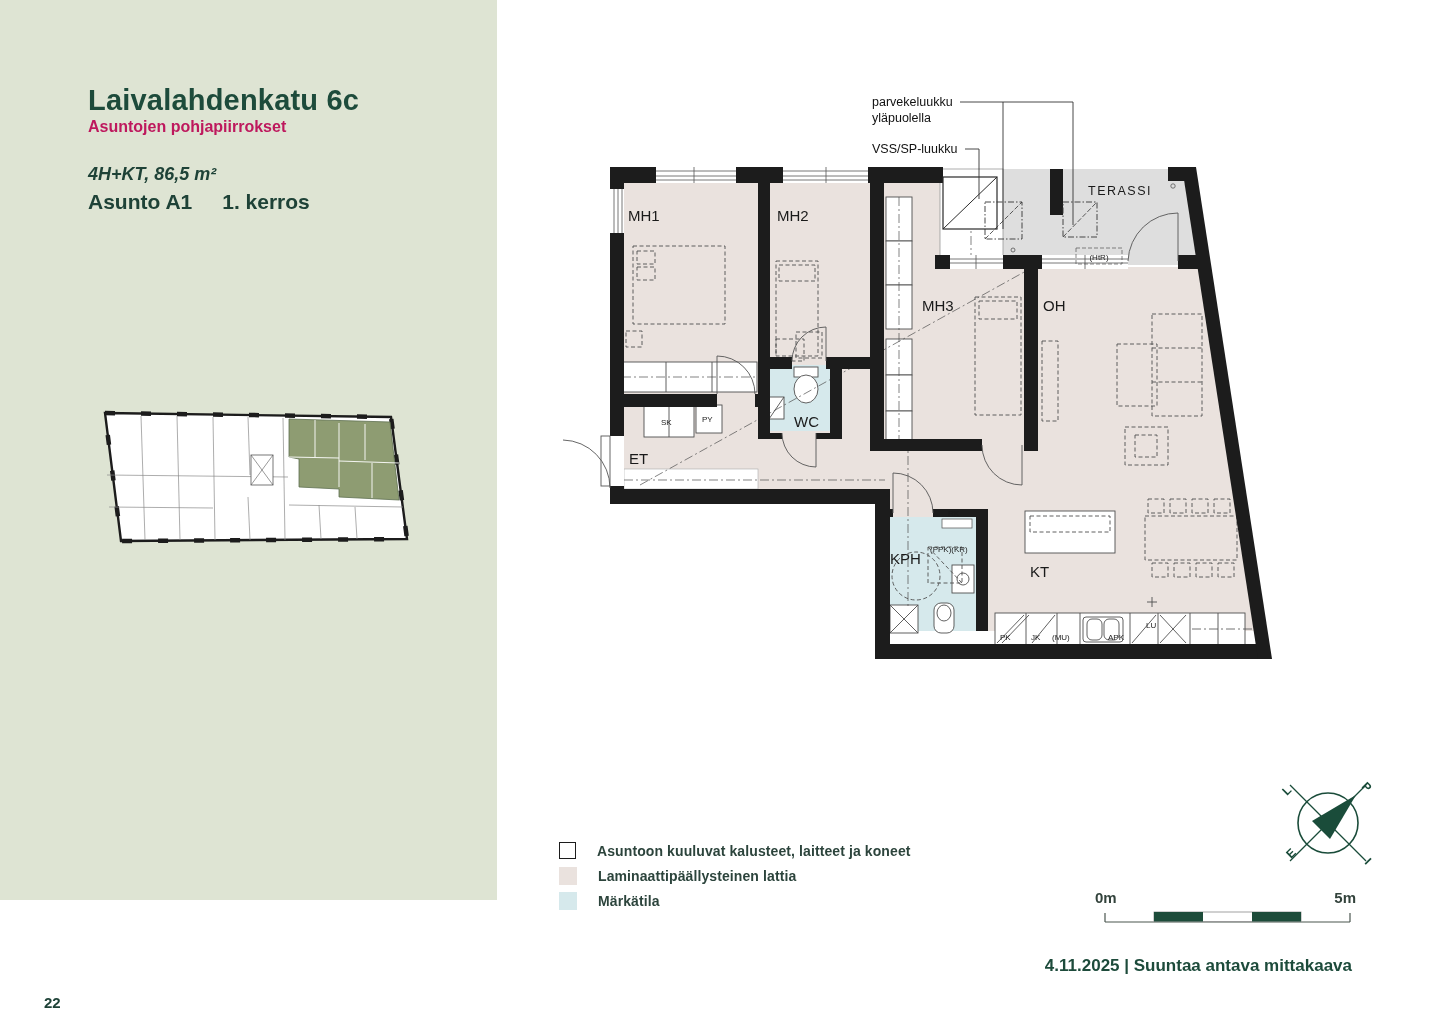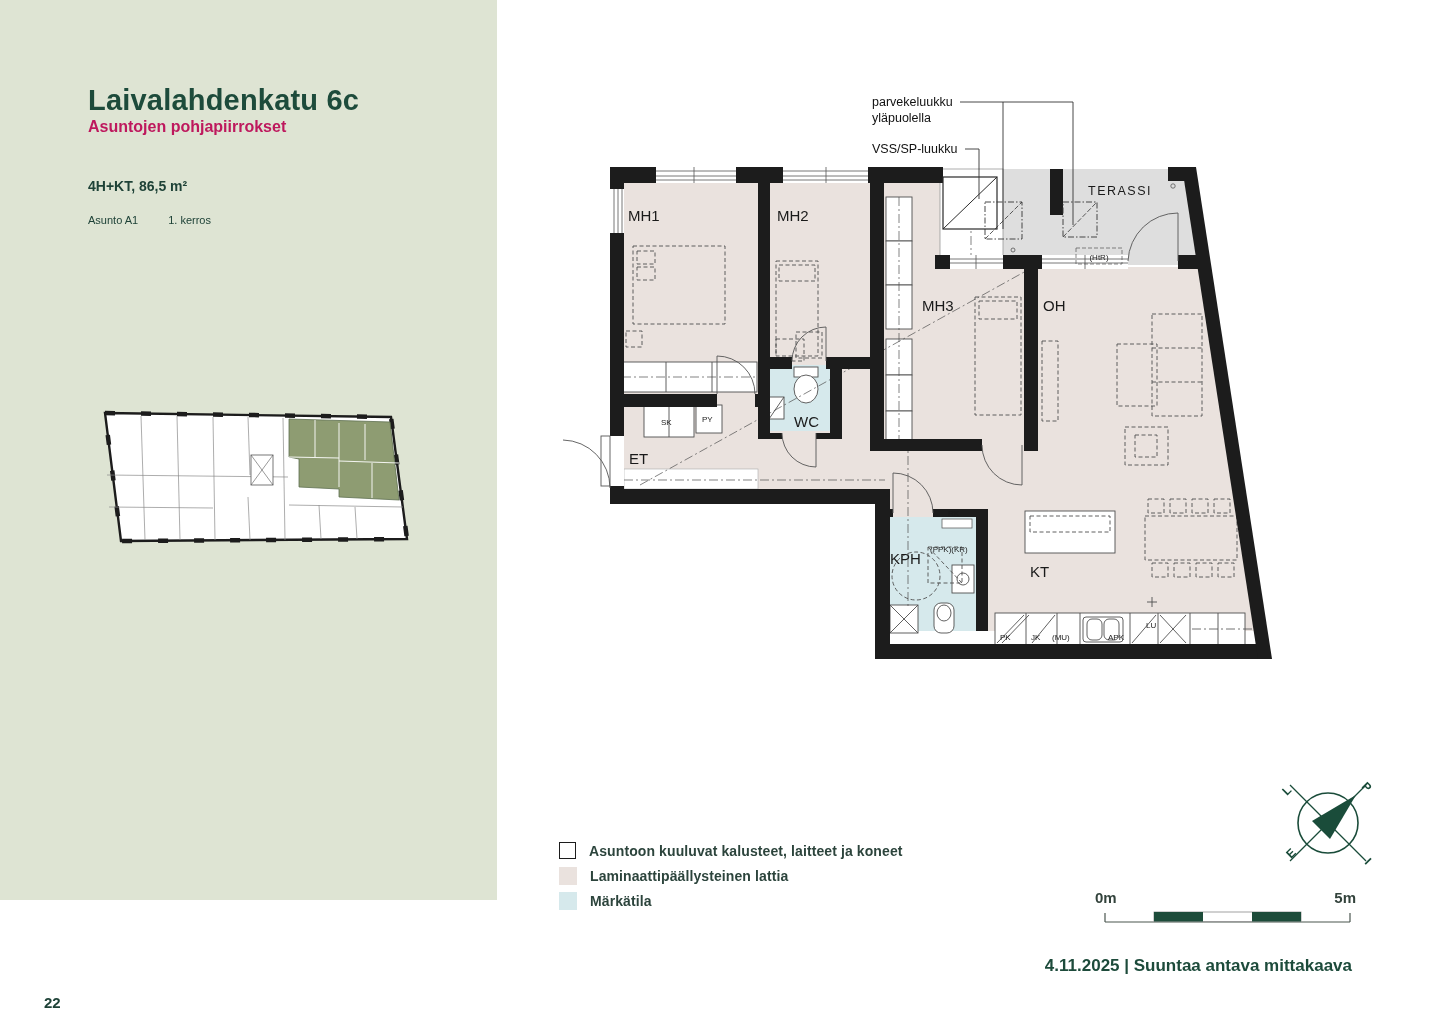--- a/index.html
+++ b/index.html
@@ -16,26 +16,26 @@
   }
   .sb-title{
     position:absolute;left:88px;top:84px;
     font-size:29px;font-weight:700;letter-spacing:.2px;color:#1d4b3b;
   }
   .sb-subtitle{
     position:absolute;left:88px;top:118px;
     font-size:16px;font-weight:700;color:#be185d;
   }
   .sb-type{
-    position:absolute;left:88px;top:178px;
-    font-size:14px;font-weight:700;color:#1e4237;
+    position:absolute;left:88px;top:164px;
+    font-size:18px;font-weight:700;color:#1e4237;font-style:italic;
   }
   .sb-apt{
     position:absolute;left:88px;top:190px;
-    font-size:11px;font-weight:400;color:#1e4237;margin-top:24px;
+    font-size:21px;font-weight:700;color:#1e4237;
   }
   .sb-apt .floor{margin-left:30px;}
   .mini-plan{position:absolute;left:93px;top:397px;}
   .page-num{
     position:absolute;left:44px;top:994px;
     font-size:15px;font-weight:700;color:#1e4237;
   }
   
   .plan-wrap{position:absolute;left:555px;top:74px;width:750px;height:615px;}
   svg text{font-family:"Liberation Sans", sans-serif;}
@@ -43,21 +43,21 @@
   .tiny-label{font-size:8px;fill:#1a1a1a;}
   .note-label{font-size:12.5px;fill:#111111;}
   
   .legend{position:absolute;left:559px;top:841px;}
   .legend-row{display:flex;align-items:center;height:19px;margin-bottom:6px;}
   .swatch{width:18px;height:18px;margin-right:13px;flex:0 0 auto;}
   .swatch.outline{background:#ffffff;border:1.6px solid #1c1c1c;width:15px;height:15px;}
   .swatch.wet{background:#d6e9ec;}
   .swatch.laminate{background:#eae2de;}
   .swatch.terrace{background:#dedede;}
-  .legend-label{font-size:14px;font-weight:700;color:#2c443c;letter-spacing:.1px;}
+  .legend-label{font-size:14px;font-weight:700;color:#2c443c;letter-spacing:.1px;margin-left:8px;}
   
   .compass{position:absolute;left:1278px;top:773px;}
   .scalebar{position:absolute;left:1093px;top:888px;}
   .scale-text{font-size:15px;font-weight:700;fill:#33433c;}
   .footer{
     position:absolute;right:88px;top:956px;
     font-size:17px;font-weight:700;color:#1d4b3b;
   }
 </style>
 </head>

